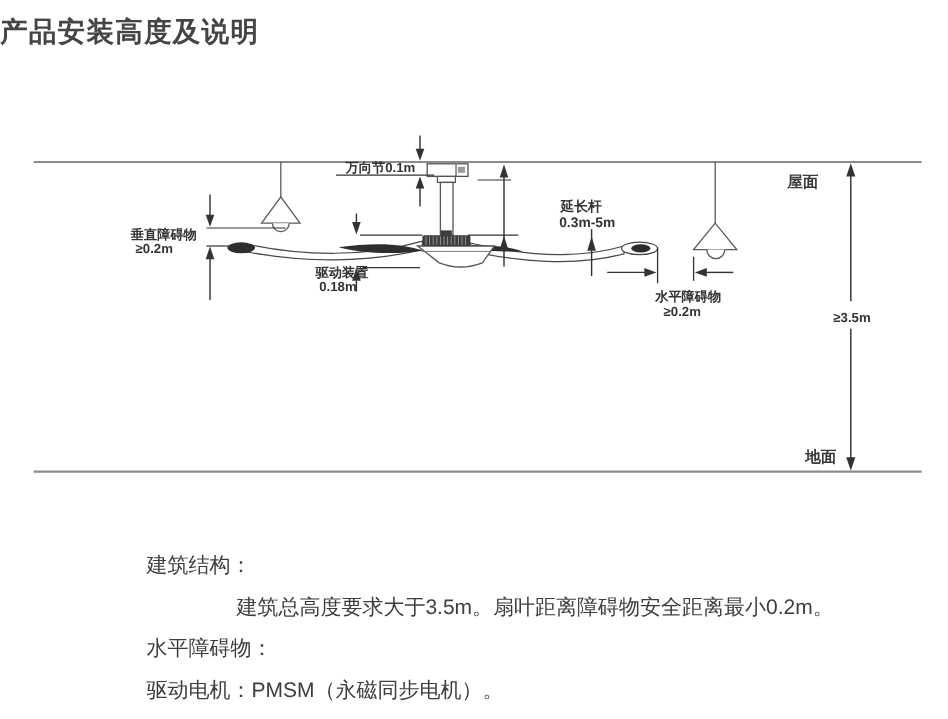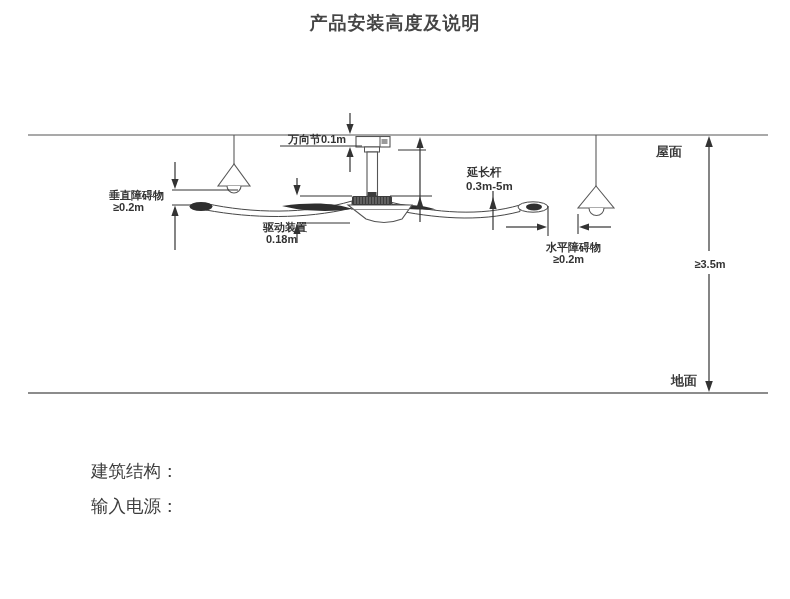--- a/index.html
+++ b/index.html
@@ -1,24 +1,24 @@
 <!DOCTYPE html>
 <html><head>
 <meta charset="utf-8">
 <style>
   html,body{margin:0;padding:0;background:#ffffff;}
   body{width:790px;height:599px;position:relative;overflow:hidden;
        font-family:"Liberation Sans","DejaVu Sans",sans-serif;color:#3f3f3f;}
   .page{position:absolute;inset:0;background:#fff;}
-  .title{position:absolute;top:11px;left:0;width:790px;text-align:center;
-         font-size:18px;font-weight:700;color:#454545;letter-spacing:1px;}
+  .title{position:absolute;top:11px;left:0;width:790px;
+         font-size:23px;font-weight:700;color:#454545;letter-spacing:1px;}
   .diagram-svg{position:absolute;top:0;left:0;}
   .specs{position:absolute;left:91px;top:461px;width:660px;font-size:17.5px;
          color:#3d3d3d;}
-  .spec-row{display:flex;margin-bottom:14.5px;line-height:1.15;}
+  .spec-row{display:flex;margin-bottom:14.5px;line-height:1.15;margin-left:31px;}
   .spec-label{flex:0 0 75px;white-space:nowrap;}
   .spec-value{white-space:nowrap;}
   svg text{font-family:"Liberation Sans","DejaVu Sans",sans-serif;}
   .dim-label{font-size:11px;font-weight:700;fill:#333;}
   .zone-label{font-size:13px;font-weight:700;fill:#3a3a3a;}
 </style>
 </head>
 <body>
 
 <div class="page">
@@ -141,17 +141,25 @@
     </g>
     <text x="546" y="251" class="dim-label">水平障碍物</text>
     <text x="553" y="263" class="dim-label">≥0.2m</text>
   </svg>
 
   <div class="specs">
     <div class="spec-row">
       <span class="spec-label">建筑结构：</span>
     </div>
     <div class="spec-row">
-      <span class="spec-label">输入电源：</span>
+      <span class="spec-label"></span>
+      <span class="spec-value">建筑总高度要求大于3.5m。扇叶距离障碍物安全距离最小0.2m。</span>
+    </div>
+    <div class="spec-row">
+      <span class="spec-label">水平障碍物：</span>
+    </div>
+    <div class="spec-row">
+      <span class="spec-label">驱动电机：</span>
+      <span class="spec-value">PMSM（永磁同步电机）。</span>
     </div>
   </div>
 
 </div>
 
 </body></html>

